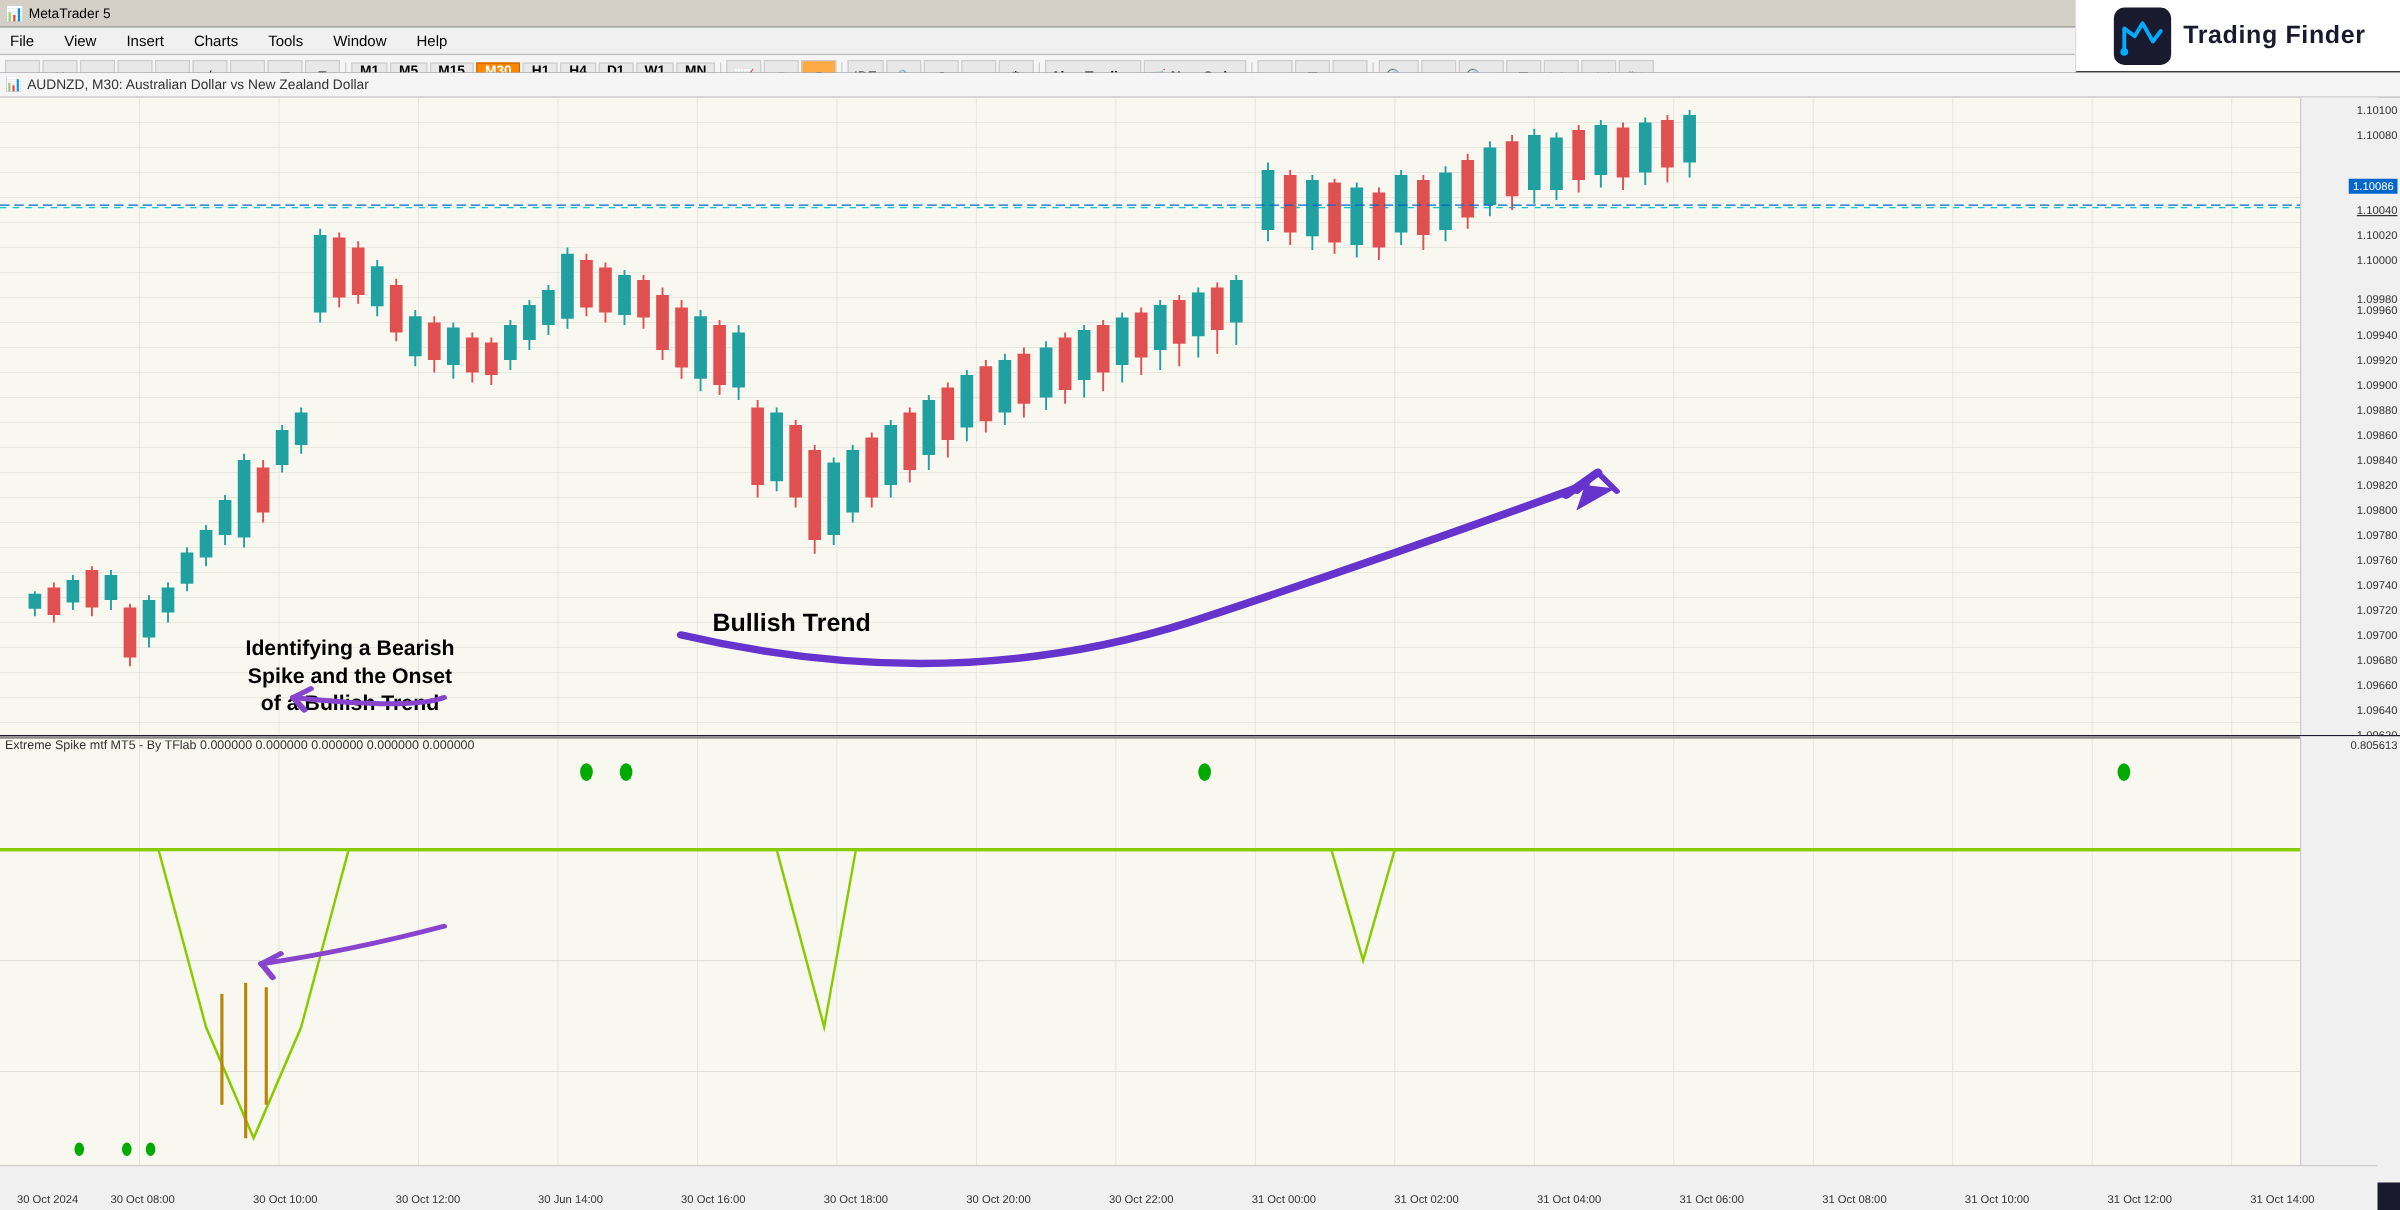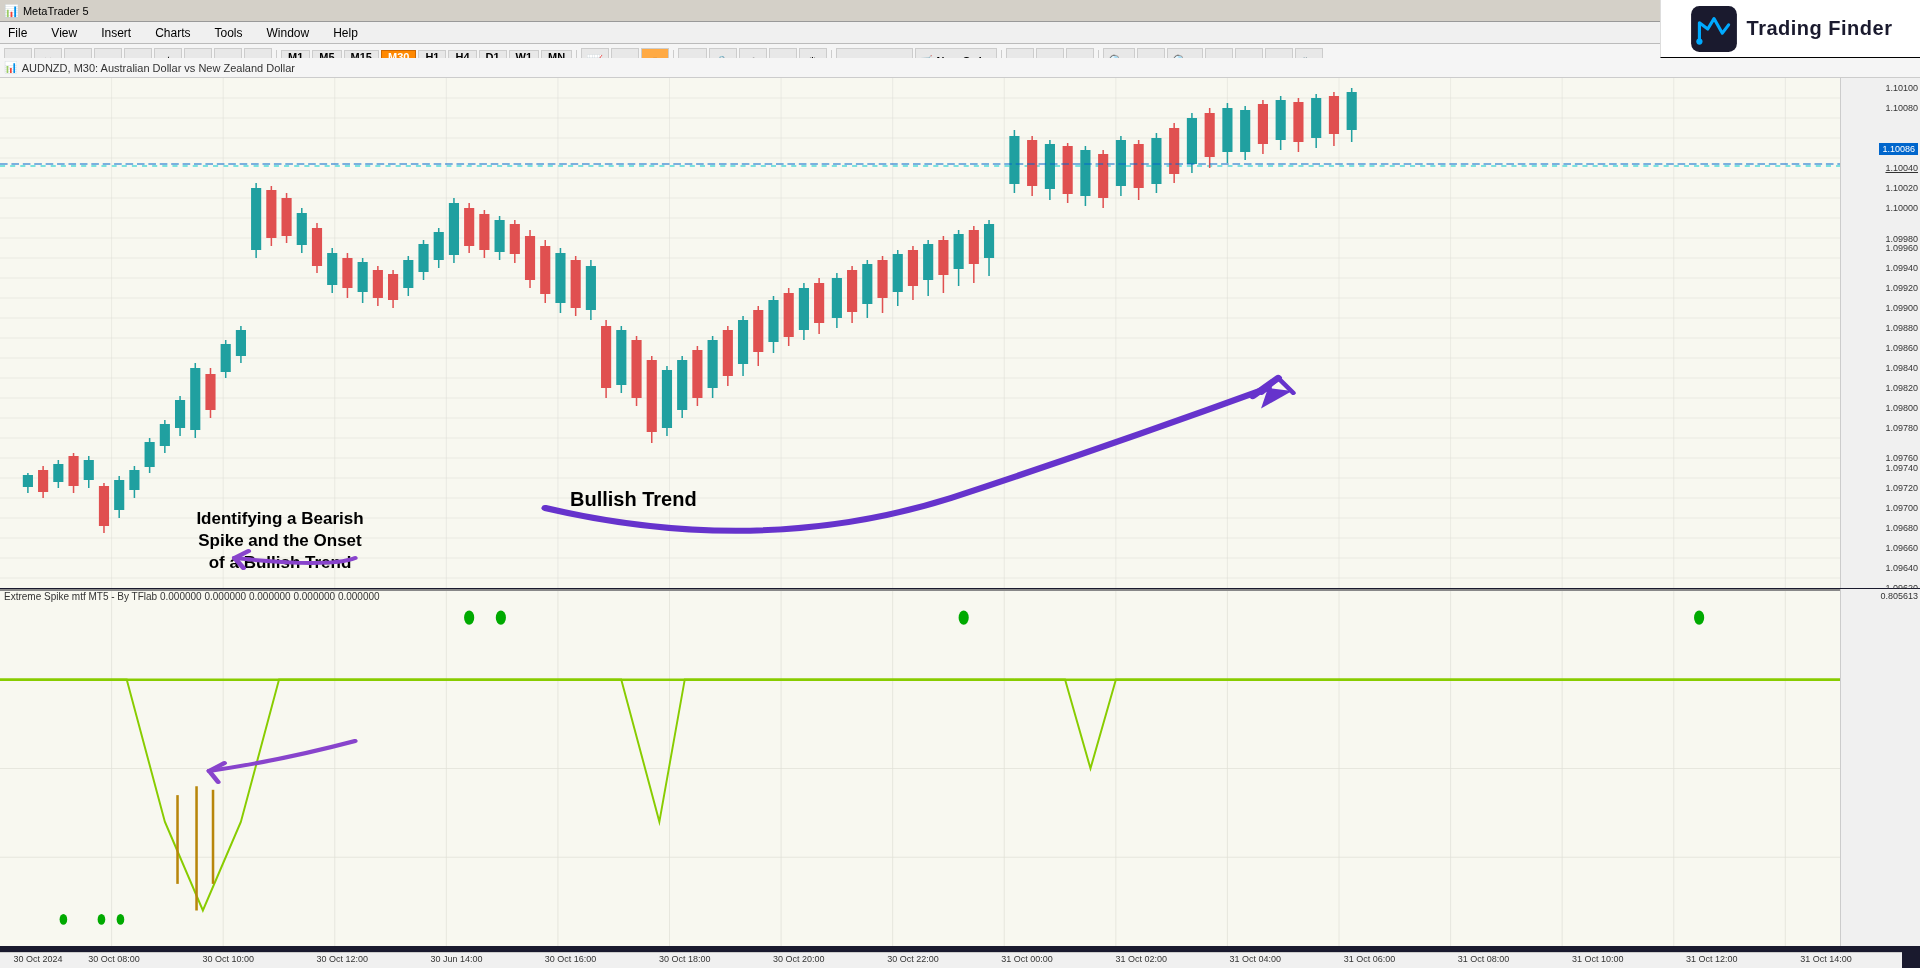--- a/index.html
+++ b/index.html
@@ -129,21 +129,21 @@
       background: #f0f0f0;
       border-left: 1px solid #ccc;
     }
 
     
     #time-axis {
       position: absolute;
       bottom: 0;
       left: 0;
       right: 18px;
-      height: 16px;
+      height: 36px;
       background: #f0f0f0;
       border-top: 1px solid #ccc;
       display: flex;
       align-items: center;
     }
 
     
     #main-svg, #indicator-svg {
       position: absolute;
       top: 0; left: 0;
@@ -637,21 +637,21 @@
     <div style="position:absolute; top:165px; right:2px;">1.09960</div>
     <div style="position:absolute; top:185px; right:2px;">1.09940</div>
     <div style="position:absolute; top:205px; right:2px;">1.09920</div>
     <div style="position:absolute; top:225px; right:2px;">1.09900</div>
     <div style="position:absolute; top:245px; right:2px;">1.09880</div>
     <div style="position:absolute; top:265px; right:2px;">1.09860</div>
     <div style="position:absolute; top:285px; right:2px;">1.09840</div>
     <div style="position:absolute; top:305px; right:2px;">1.09820</div>
     <div style="position:absolute; top:325px; right:2px;">1.09800</div>
     <div style="position:absolute; top:345px; right:2px;">1.09780</div>
-    <div style="position:absolute; top:365px; right:2px;margin-top:10px;">1.09760</div>
+    <div style="position:absolute; top:365px; right:2px;">1.09760</div>
     <div style="position:absolute; top:385px; right:2px;">1.09740</div>
     <div style="position:absolute; top:405px; right:2px;">1.09720</div>
     <div style="position:absolute; top:425px; right:2px;">1.09700</div>
     <div style="position:absolute; top:445px; right:2px;">1.09680</div>
     <div style="position:absolute; top:465px; right:2px;">1.09660</div>
     <div style="position:absolute; top:485px; right:2px;">1.09640</div>
     <div style="position:absolute; top:505px; right:2px;">1.09620</div>
   </div>
 
   <div id="indicator-label">Extreme Spike mtf MT5 - By TFlab 0.000000 0.000000 0.000000 0.000000 0.000000</div>

